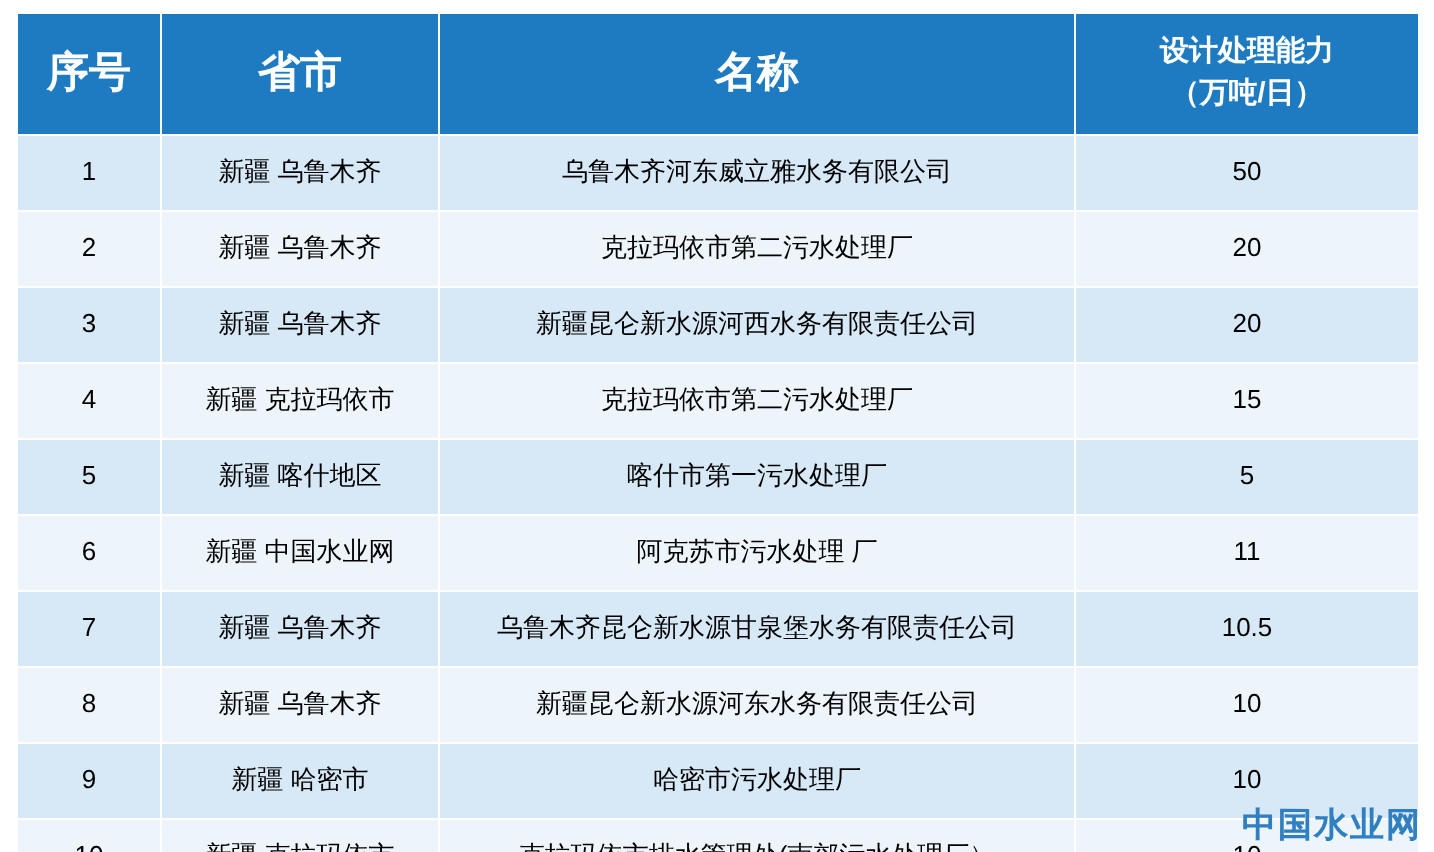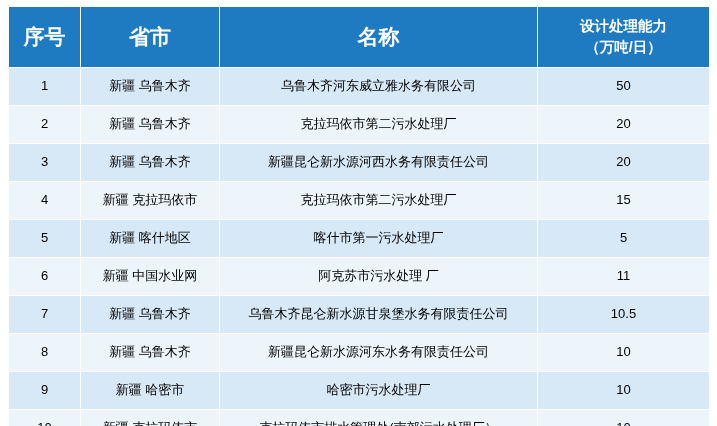--- a/index.html
+++ b/index.html
@@ -175,13 +175,14 @@
         <td>10</td>
         <td>新疆 克拉玛依市</td>
         <td class="cell-name">克拉玛依市排水管理处(南郊污水处理厂）</td>
         <td>10</td>
       </tr>
     </tbody>
   </table>
 </div>
 
 <div class="watermark">
+  <div class="wm-bottom">中国水业网</div>
 </div>
 
 </body></html>

